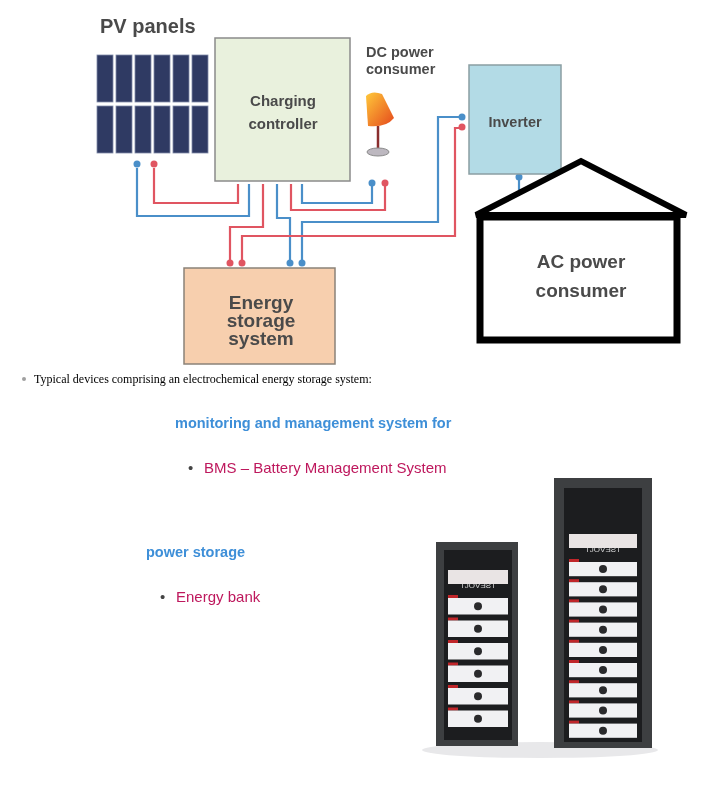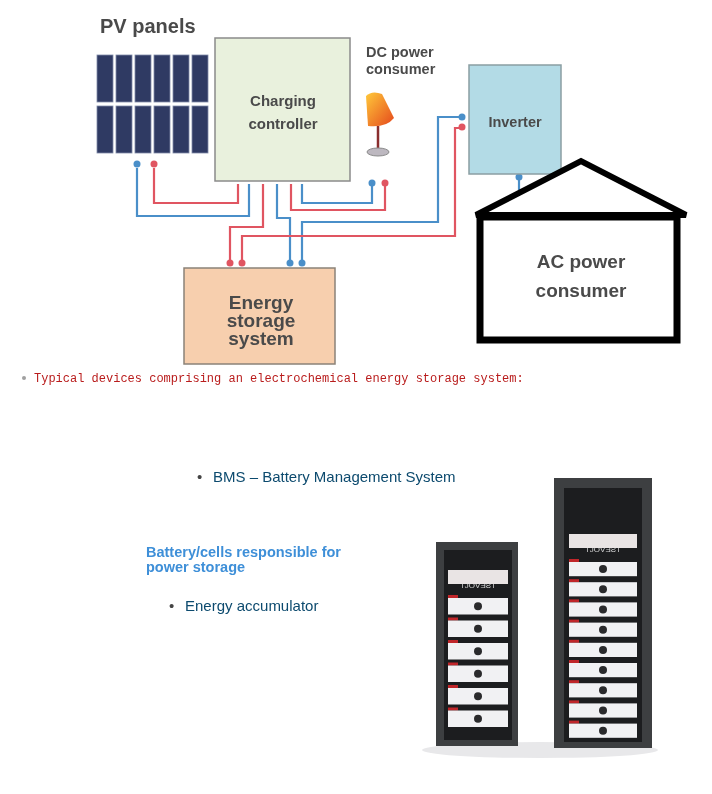--- a/index.html
+++ b/index.html
@@ -1,22 +1,22 @@
 <!DOCTYPE html>
 <html><head>
 <meta charset="utf-8">
 <style>
   html, body { margin:0; padding:0; background:#ffffff; }
   body { width:712px; height:794px; position:relative; overflow:hidden; font-family:"Liberation Sans", sans-serif; }
   #diagram { position:absolute; left:0; top:0; }
   .dlabel { font-family:"Liberation Sans", sans-serif; font-weight:bold; fill:#4a4a4a; }
-  .bullet-main { position:absolute; left:22px; top:372px; font-family:Liberation Mono, monospace; font-size:12px; color:#b91c1c; }
+  .bullet-main { position:absolute; left:22px; top:372px; font-family:Liberation Serif, serif; font-size:12px; color:#000000; }
   .bullet-main .dot { display:inline-block; width:4px; height:4px; border-radius:50%; background:#a0a0a0; margin:0 8px 2px 0; vertical-align:middle; }
   .heading-blue { position:absolute; font-family:"Liberation Sans", sans-serif; font-weight:bold; color:#3e8fd8; font-size:14.5px; line-height:15px; }
-  .list { position:absolute; font-family:"Liberation Sans", sans-serif; color:#0c4a6e; font-size:15px; line-height:16.5px; margin:9px; padding:0; list-style:none; }
+  .list { position:absolute; font-family:"Liberation Sans", sans-serif; color:#be185d; font-size:15px; line-height:16.5px; margin:0; padding:0; list-style:none; }
   .list li { position:relative; padding-left:18px; }
   .list li::before { content:"•"; position:absolute; left:2px; top:0; color:#444; }
   #racks { position:absolute; left:420px; top:470px; }
 </style>
 </head>
 <body>
 
 <svg id="diagram" width="712" height="370" viewBox="0 0 712 370">
 
   <text class="dlabel" x="100" y="33" font-size="20">PV panels</text>
@@ -103,31 +103,31 @@
     <rect x="184" y="268" width="151" height="96" fill="#f7cfae" stroke="#8b8278" stroke-width="1.5"></rect>
     <text class="dlabel" x="261" y="309" font-size="19" text-anchor="middle">Energy</text>
     <text class="dlabel" x="261" y="327" font-size="19" text-anchor="middle">storage</text>
     <text class="dlabel" x="261" y="345" font-size="19" text-anchor="middle">system</text>
   </g>
 </svg>
 
 <div class="bullet-main"><span class="dot"></span><span>Typical devices comprising an electrochemical energy storage system:</span></div>
 
 <div class="heading-blue" style="left:175px; top:416px;">
+  <div>monitoring and management system for</div>
 </div>
 <ul class="list" style="left:186px; top:460px;">
   <li>BMS – Battery Management System</li>
 </ul>
 
 <div class="heading-blue" style="left:146px; top:545px;">
-  <div>Battery/cells responsible for</div>
   <div>power storage</div>
 </div>
 <ul class="list" style="left:158px; top:589px;">
-  <li>Energy accumulator</li>
+  <li>Energy bank</li>
 </ul>
 
 <svg id="racks" width="240" height="290" viewBox="0 0 240 290">
 
   <ellipse cx="120" cy="280" rx="118" ry="8" fill="#e8e8ea"></ellipse>
 
   <g>
     <rect x="16" y="72" width="82" height="204" fill="#3d3f41"></rect>
     <rect x="24" y="80" width="68" height="190" fill="#1c1d1f"></rect>
     <text x="58" y="118" font-size="8" font-family="Liberation Sans, sans-serif" fill="#d7d7d7" text-anchor="middle">TJOVƎƧT</text>

